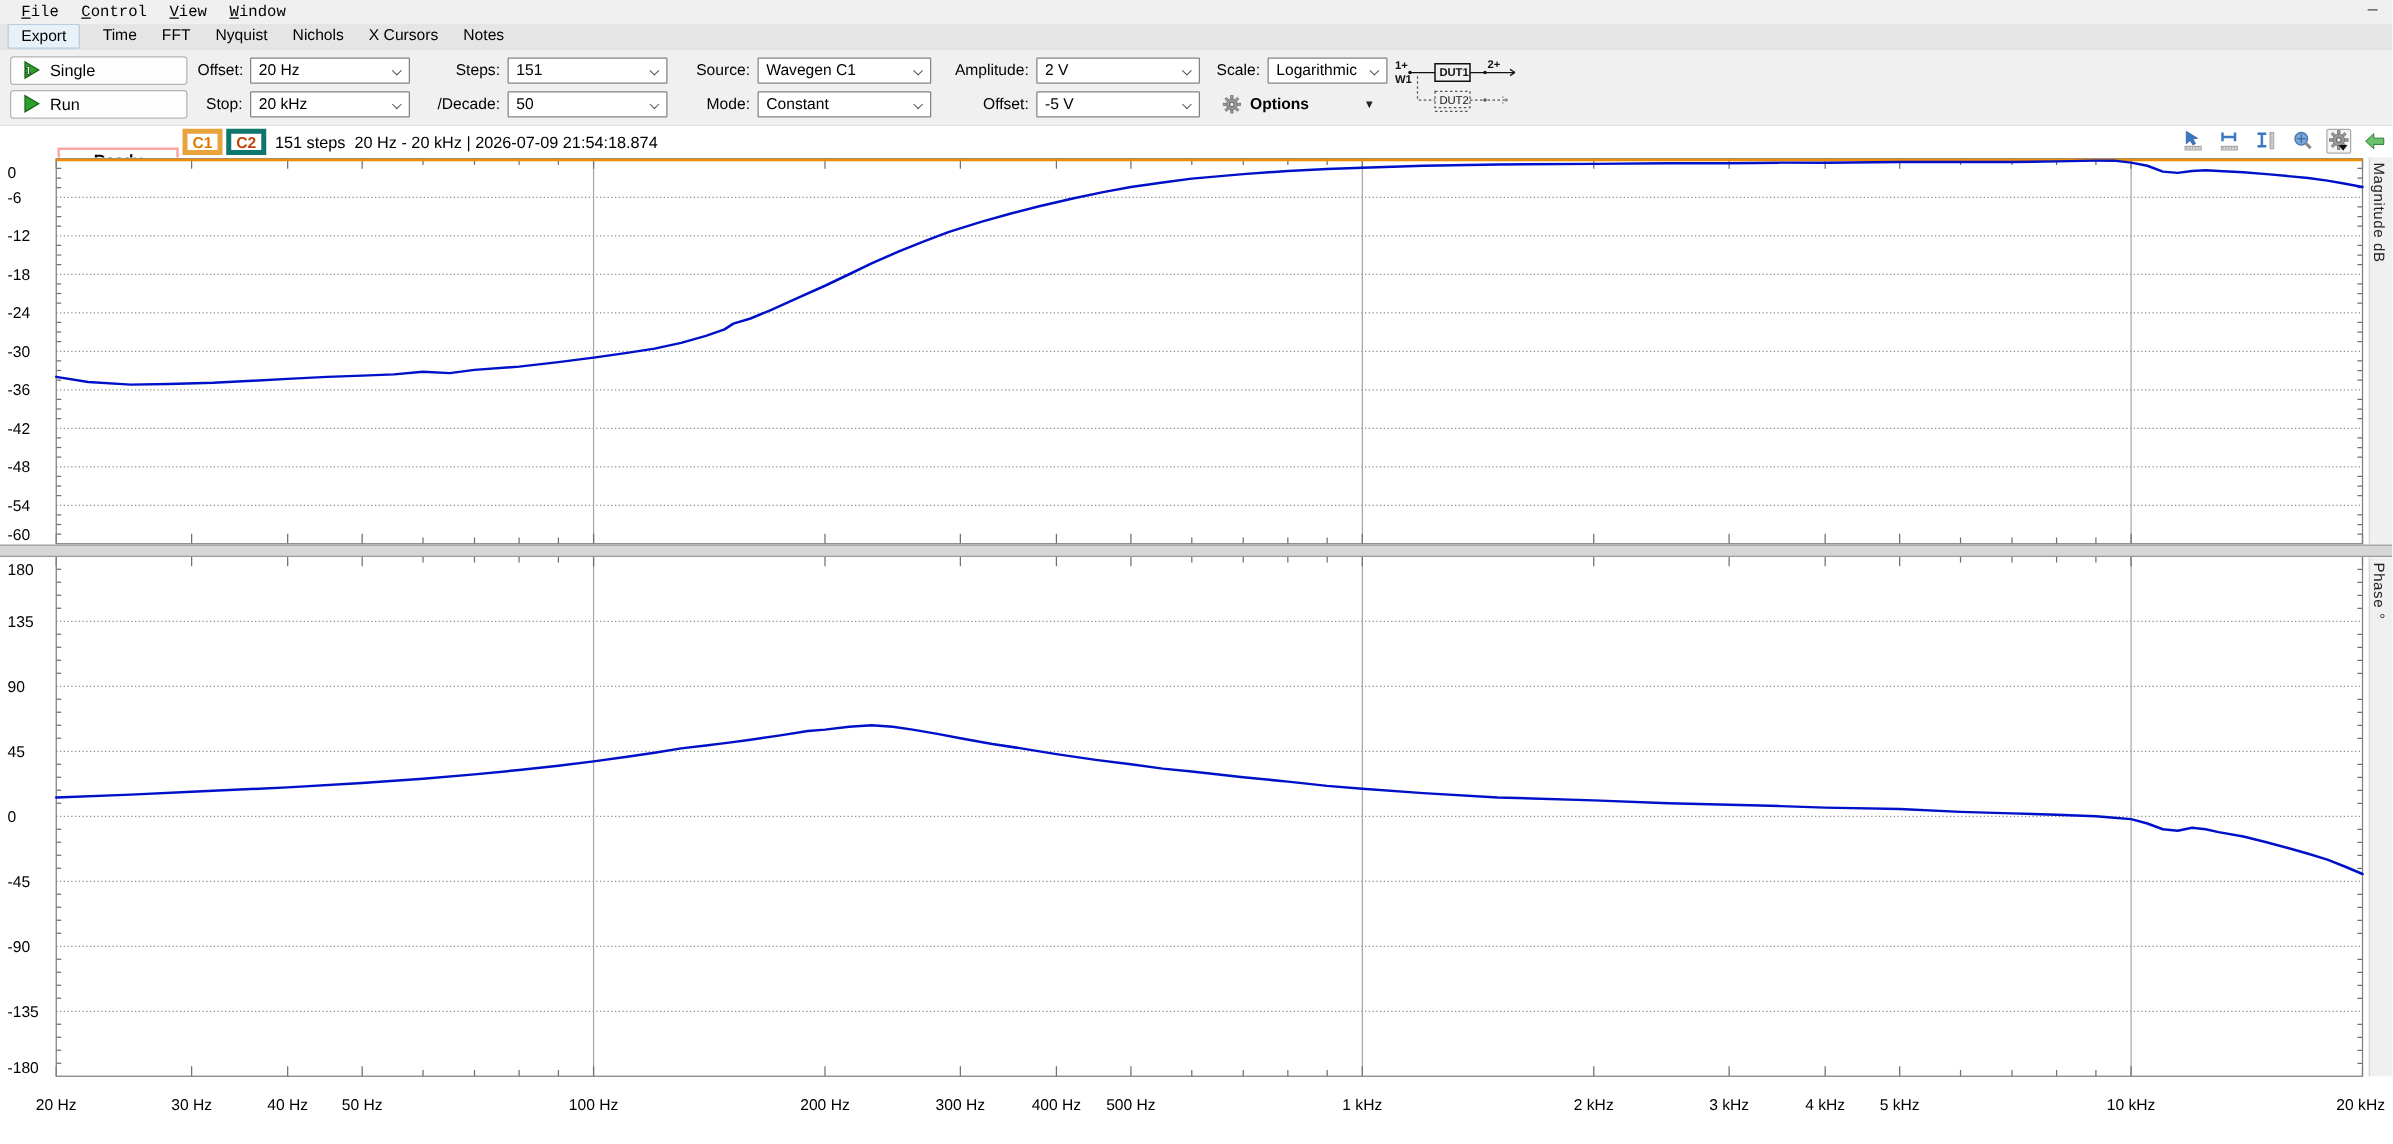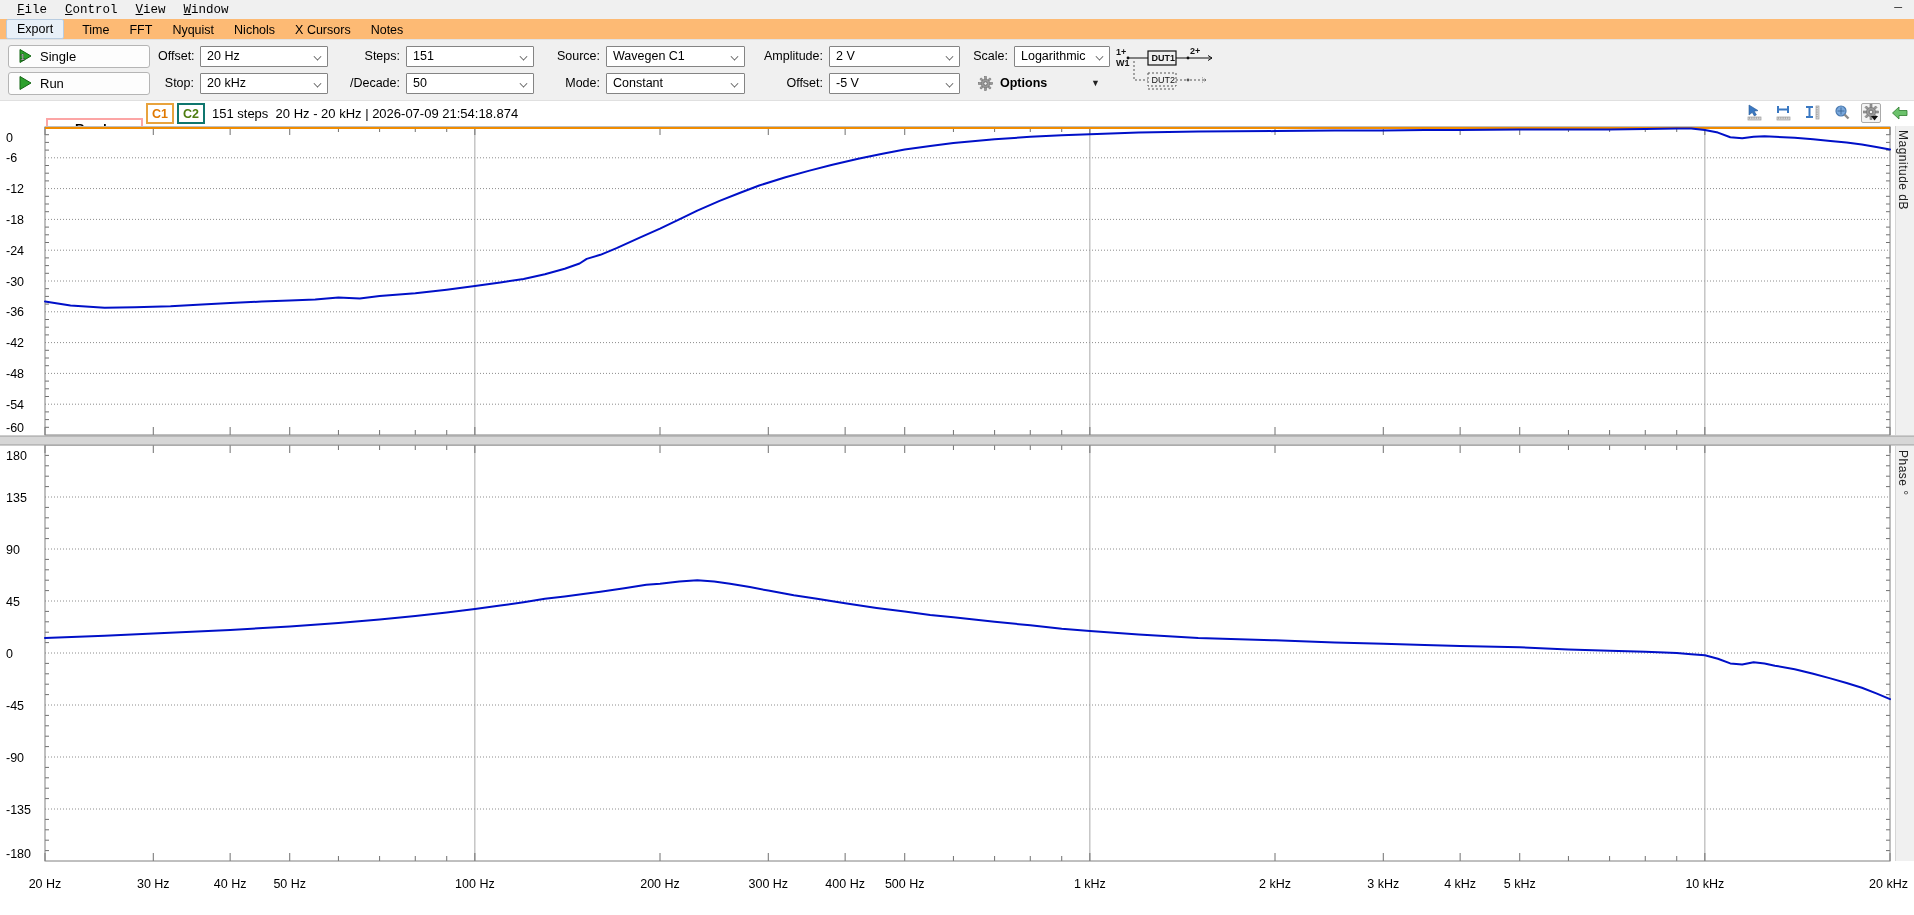--- a/index.html
+++ b/index.html
@@ -5,22 +5,22 @@
   * { margin:0; padding:0; box-sizing:border-box; }
   html,body { width:1914px; height:915px; overflow:hidden; background:#fff;
     font-family:"Liberation Sans", sans-serif; color:#000; }
   
   .menubar { height:19px; background:#f0f0f0; display:flex; align-items:center;
     padding-left:8px; font-size:12.5px; position:relative;font-family:Liberation Mono, monospace; }
   .menu-item { padding:1px 9px; cursor:default; }
   .menu-item u { text-decoration:underline; }
   .win-min { position:absolute; right:12px; top:0; font-size:13px; color:#333; }
   
-  .tabbar { height:21px; background:#fdba74; border-bottom:1px solid #e2e2e2;
-    display:flex; align-items:flex-end; font-size:12.5px; padding-left:6px; }
+  .tabbar { height:21px; background:#e5e5e5; border-bottom:1px solid #e2e2e2;
+    display:flex; align-items:flex-start; font-size:12.5px; padding-left:6px; }
   .tab { padding:2px 10px; }
   .tab.btn { border:1px solid #b8cce0; background:#e8f0f8; border-radius:2px; margin-right:8px; }
   
   .toolbar { background:#f0f0f0; padding:4px 0 5px 8px; border-bottom:1px solid #e0e0e0;
     display:grid; grid-template-columns:150px 42px 132px 74px 132px 68px 143px 80px 135px 50px 100px 110px;
     grid-auto-rows:24px; row-gap:3px; align-items:center; font-size:12.5px; }
   .tb-label { text-align:right; padding-right:6px; white-space:nowrap; }
   .combo { height:21px; background:#fff; border:1px solid #848484; border-radius:1px;
     display:flex; align-items:center; justify-content:space-between; padding:0 5px 0 6px;
     margin-right:4px; font-size:12.5px; }
@@ -31,21 +31,21 @@
     display:flex; align-items:center; gap:7px; padding-left:8px; font-size:13px; }
   .opts { grid-column:10/12; display:flex; align-items:center; gap:7px; padding-left:14px;
     justify-content:flex-start; position:relative; height:23px;font-weight:bold; }
   .opts .dd { position:absolute; right:14px; font-size:9px; color:#222; }
   .wiring { grid-column:12; grid-row:1/3; align-self:center; }
   
   .statusbar { height:25px; background:#fff; display:flex; align-items:center; font-size:13px; position:relative; }
   .ready { margin-left:46px; width:97px; height:21px; border:2px solid #fca5a5;
     display:flex; align-items:center; justify-content:center; font-weight:bold;margin-top:29px; }
   .chanbox { height:21px; padding:0 4px; display:flex; align-items:center; font-weight:bold;
-    border:2px solid #0f766e; margin-left:3px; font-size:12.5px; }
+    border:4px solid #0f766e; margin-left:3px; font-size:12.5px; }
   .chanbox.c1 { border-color:#e8a33d; color:#e07800; }
   .chanbox.c2 { color:#1414c8; }
   .statusinfo { margin-left:7px; white-space:pre; }
   .status-icons { position:absolute; right:4px; top:2px; display:flex; align-items:center; gap:9px; }
   .sicon { width:20px; height:20px; display:flex; align-items:center; justify-content:center; }
   .sicon.boxed { border:1px solid #aaa; border-radius:2px; background:#f4f4f4; }
   
   .plotwrap { position:relative; width:1914px; height:782px; background:#fff; }
   .plotwrap svg { position:absolute; left:0; top:0; }
   .ystrip { position:absolute; left:1895px; width:19px; background:#f0f0f0; border-left:1px solid #d6d6d6;
@@ -169,21 +169,21 @@
       </svg>
       <span>Options</span>
       <span class="dd">▼</span>
     </div>
   </div>
 
 <div class="statusbar">
   <div class="ready">Ready</div>
   <span id="chanboxes" style="display:flex">
       <div class="chanbox c1" style="color: rgb(224, 120, 0);">C1</div>
-      <div class="chanbox c2" style="color: #4d7c0f;">C2</div>
+      <div class="chanbox c2" style="color: #c2410c;">C2</div>
     </span>
   <span class="statusinfo">151 steps  20 Hz - 20 kHz | 2026-07-09 21:54:18.874</span>
   <div class="status-icons" id="status-icons">
       <div class="sicon">
         <svg width="18" height="18" viewBox="0 0 18 18">
           <polygon points="3,1 3,11 6.2,8.4 8.4,12 10.4,10.8 8.2,7.2 12,6.6" fill="#3a78c2" stroke="#2a5a96" stroke-width="0.6"></polygon>
           <rect x="2" y="13" width="13" height="3" fill="#d8d8d8" stroke="#9a9a9a" stroke-width="0.7"></rect>
           <line x1="3.5" y1="13" x2="3.5" y2="15" stroke="#9a9a9a" stroke-width="0.7"></line>
           <line x1="5.8" y1="13" x2="5.8" y2="15" stroke="#9a9a9a" stroke-width="0.7"></line>
           <line x1="8.1" y1="13" x2="8.1" y2="15" stroke="#9a9a9a" stroke-width="0.7"></line>

